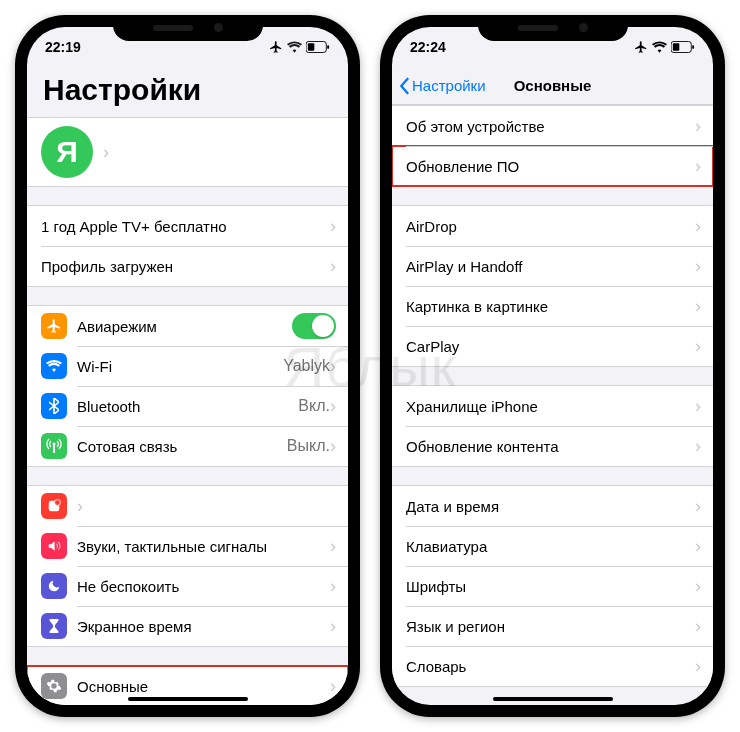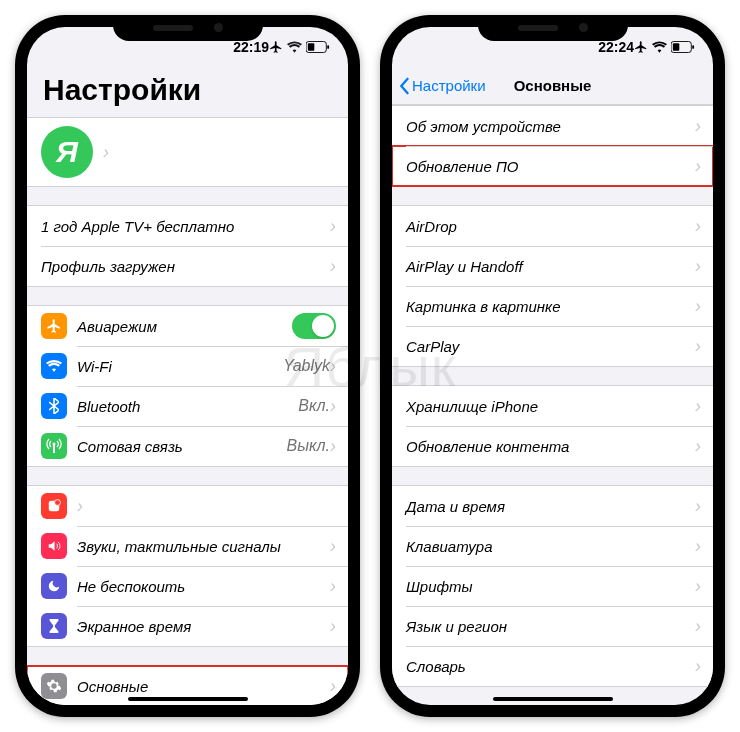--- a/index.html
+++ b/index.html
@@ -2,31 +2,31 @@
 <html><head>
 <meta charset="utf-8">
 <style>
   * { box-sizing: border-box; font-family: -apple-system, "Helvetica Neue", Arial, sans-serif; }
   body { margin: 0; background: #fff; width: 740px; height: 732px; display: flex; gap: 20px; padding: 15px; }
   .phone { width: 345px; height: 702px; background: #000; border-radius: 50px; padding: 12px; position: relative; box-shadow: 0 2px 8px rgba(0,0,0,0.3); }
   .screen { width: 100%; height: 100%; background: #f2f2f7; border-radius: 38px; overflow: hidden; position: relative; }
   .notch { position: absolute; top: 0; left: 50%; transform: translateX(-50%); width: 150px; height: 26px; background: #000; border-radius: 0 0 16px 16px; z-index: 10; }
   .notch::before { content:""; position:absolute; left:40px; top:10px; width:40px; height:6px; background:#1a1a1a; border-radius:3px;}
   .notch::after  { content:""; position:absolute; right:40px; top:8px; width:9px; height:9px; background:#1a1a1a; border-radius:50%;}
-  .statusbar { display: flex; justify-content: flex-end; align-items: center; height: 40px; padding: 0 18px; font-size: 14px; font-weight: 600; color: #000; }
+  .statusbar { display: flex; justify-content: space-between; align-items: center; height: 40px; padding: 0 18px; font-size: 14px; font-weight: 600; color: #000; }
   .status-right { display:flex; align-items:center; gap:4px; }
   .status-right svg { display:block; }
   .title-large { font-size: 30px; font-weight: 700; padding: 6px 16px 10px; color:#000; }
   .navbar { display:flex; align-items:center; height:38px; position:relative; border-bottom:0.5px solid #d1d1d6; background:#f2f2f7;}
   .nav-back { display:flex; align-items:center; color:#007aff; font-size:15px; padding-left:6px; }
   .nav-title { position:absolute; left:0; right:0; text-align:center; font-size:15px; font-weight:600; color:#000; pointer-events:none;}
   .content { overflow:hidden; }
   .group { margin: 18px 0 0; background:#fff; border-top:0.5px solid #d1d1d6; border-bottom:0.5px solid #d1d1d6; }
   .group.first { margin-top: 0; }
-  .row { display:flex; align-items:center; min-height:40px; padding: 0 12px 0 14px; position:relative;font-style:italic; }
+  .row { display:flex; align-items:center; min-height:40px; padding: 0 12px 0 14px; position:relative; }
   .row + .row::before { content:""; position:absolute; top:0; left:14px; right:0; height:0.5px; background:#d1d1d6; }
   .row.iconrow + .row.iconrow::before { left:50px; }
   .row-label { flex:1; font-size:15px; color:#000; }
   .row-detail { font-size:16px; color:#737373; }
   .chev { color:#c7c7cc; font-size:18px; font-weight:300; }
   .icon { width:26px; height:26px; border-radius:6px; margin-right:10px; display:flex; align-items:center; justify-content:center; flex-shrink:0; }
   .icon svg, .icon span { color:#fff; }
   .apple-id { display:flex; align-items:center; padding:8px 12px 8px 14px; }
   .avatar { width:52px; height:52px; border-radius:50%; background:#34c759; color:#fff; font-size:30px; font-weight:700; display:flex; align-items:center;justify-content:center; margin-right:10px; flex-shrink:0;}
   .apple-id-text { flex:1; }

